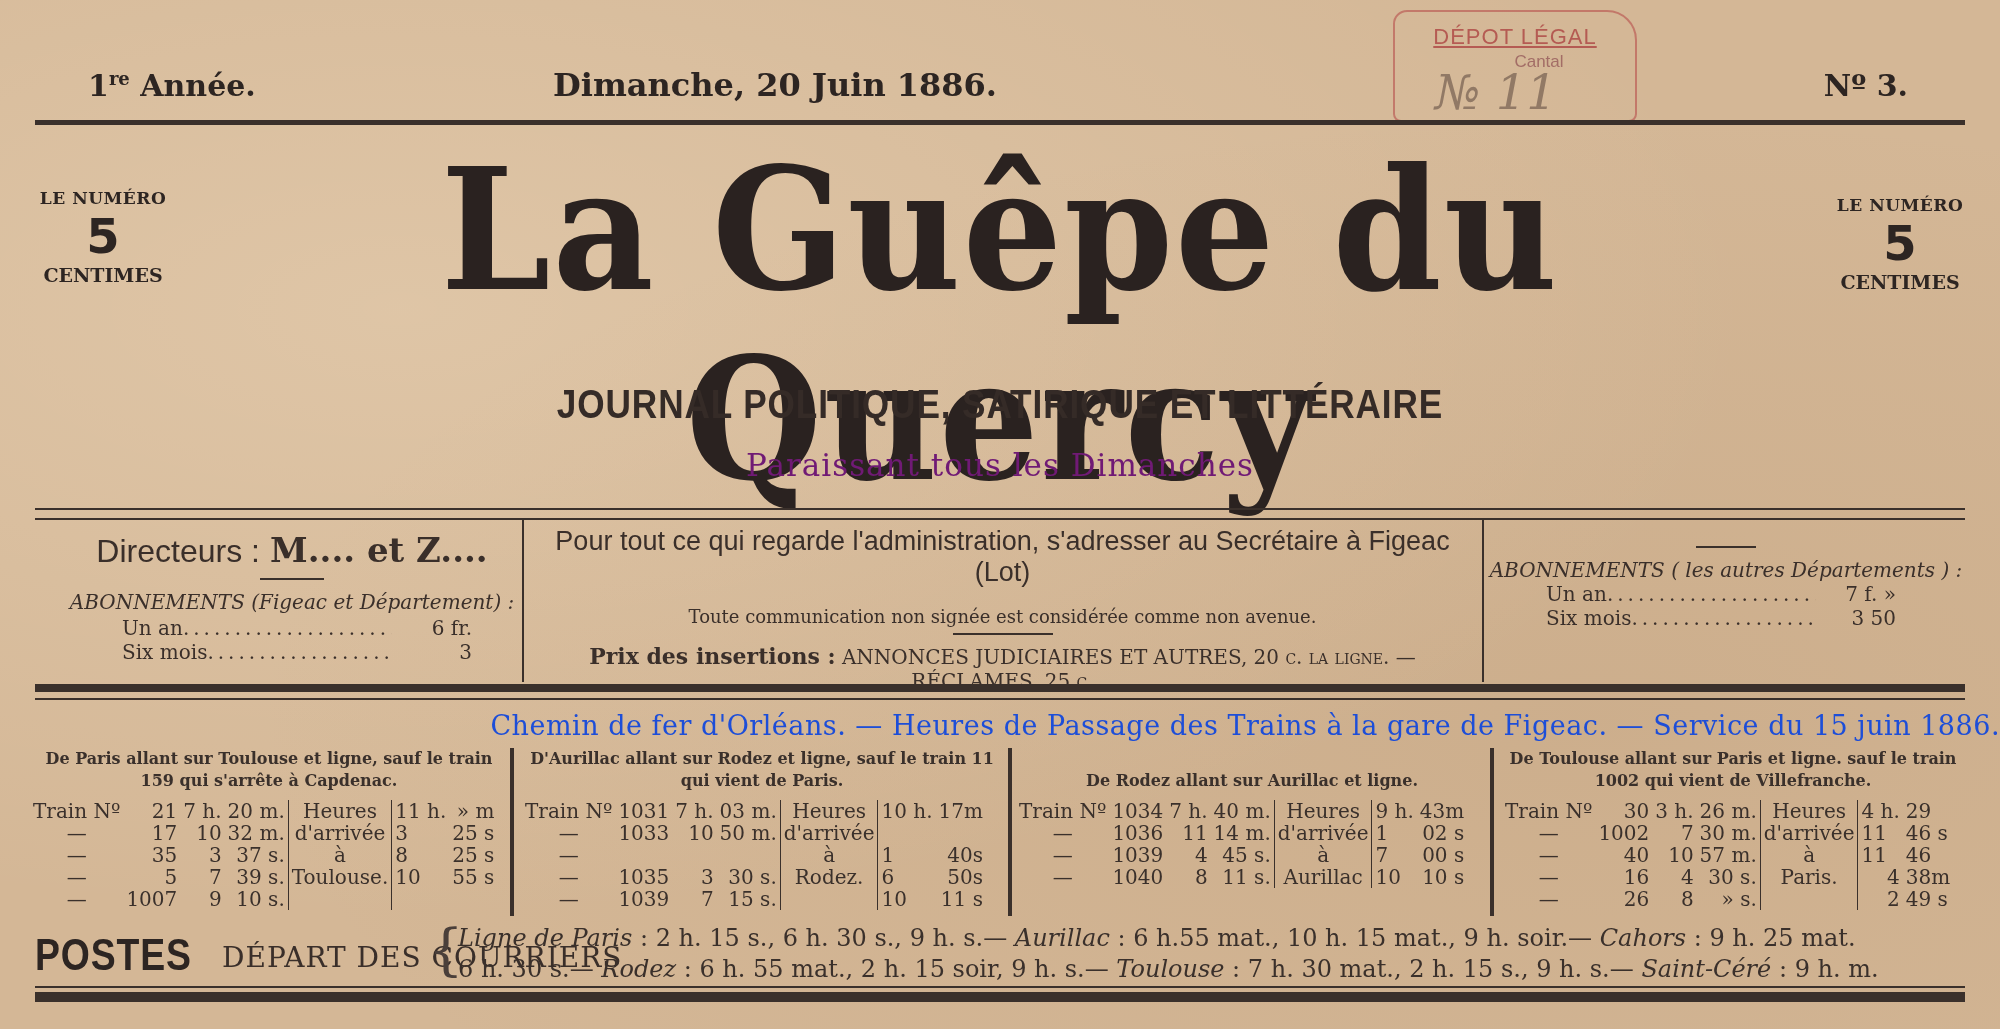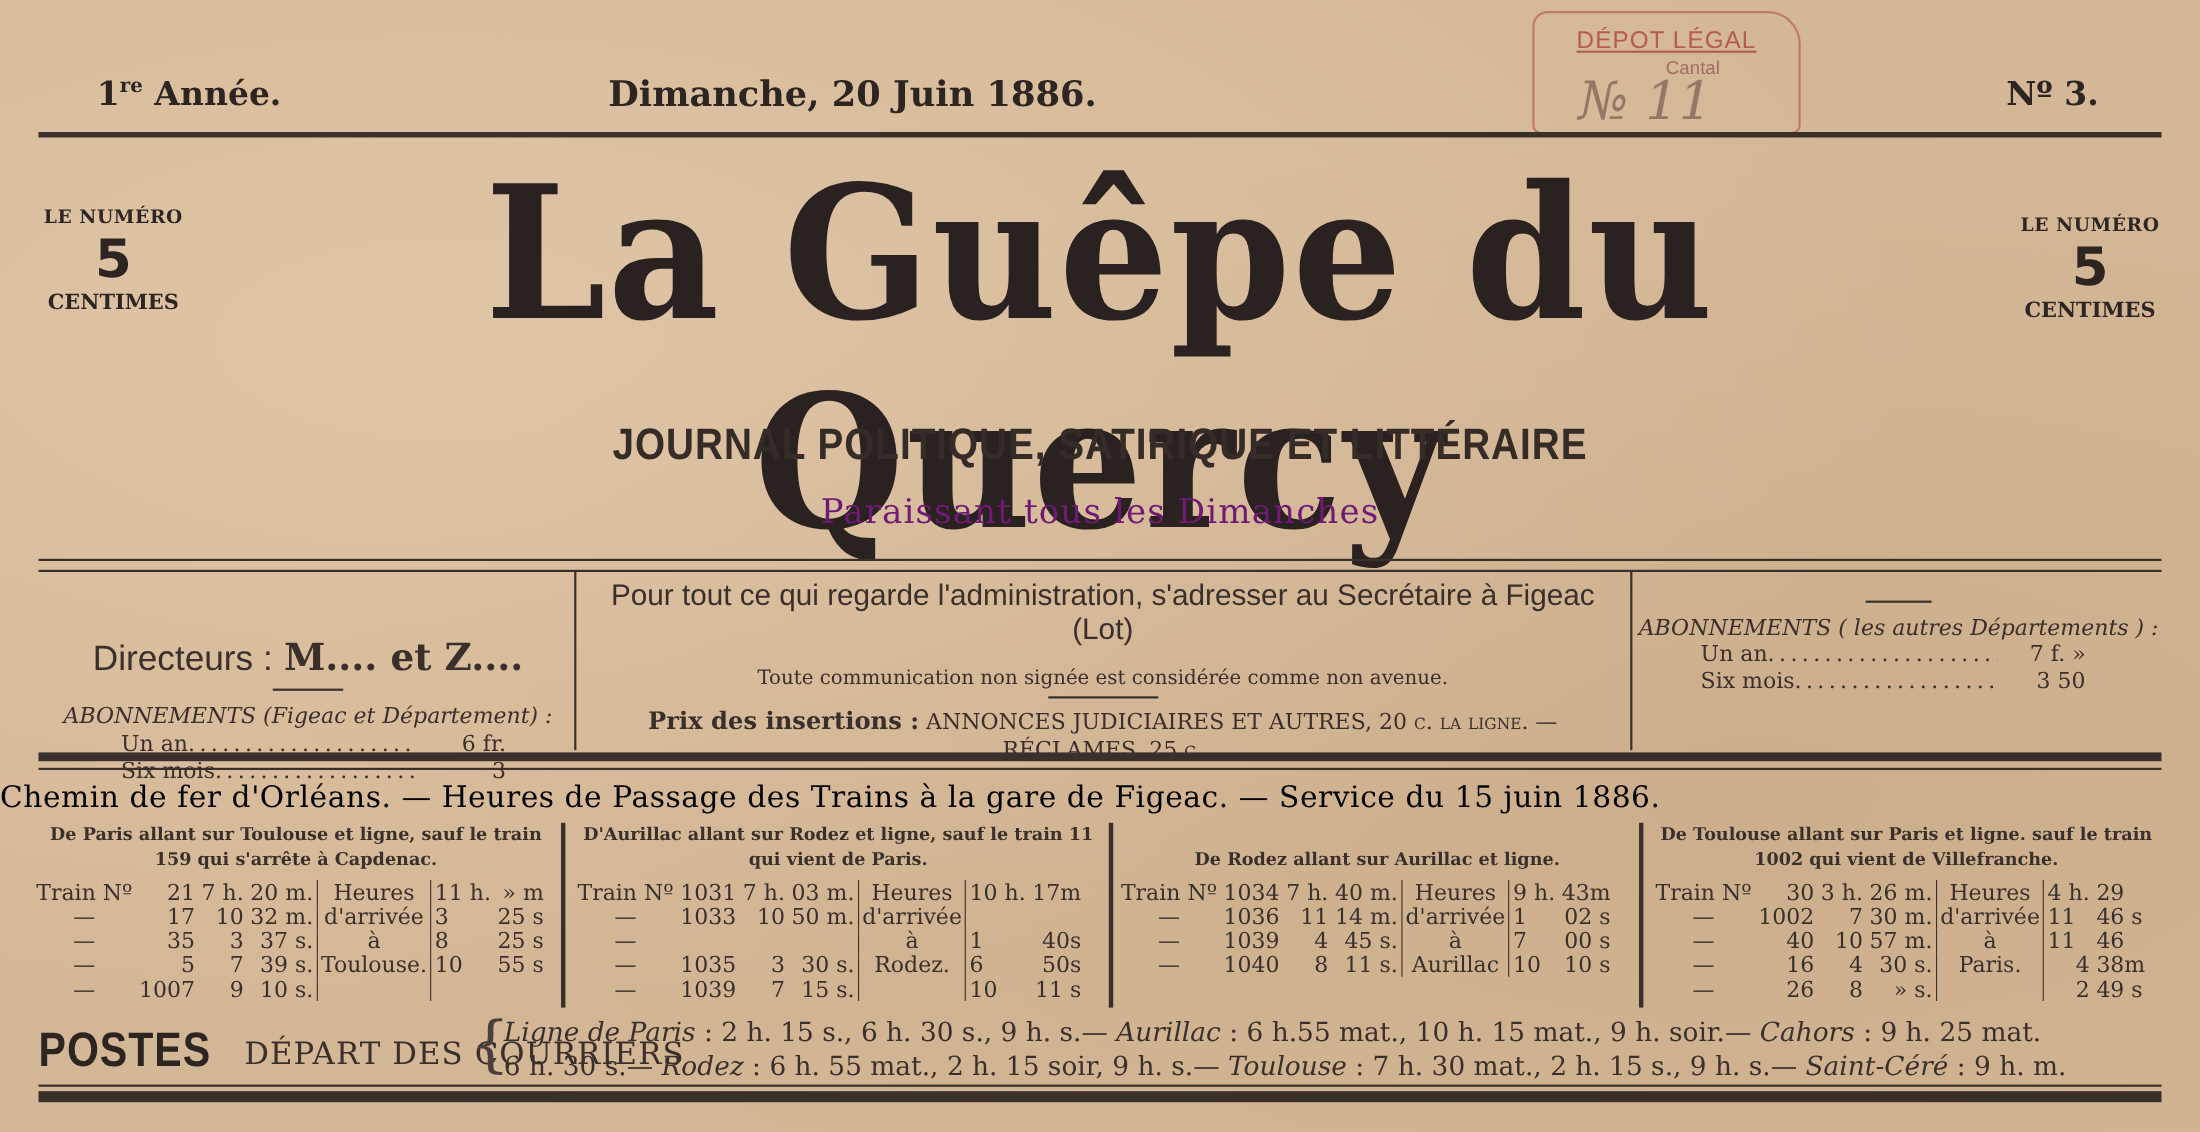--- a/index.html
+++ b/index.html
@@ -47,21 +47,21 @@
 
   
   .box-text { text-align:center; }
   .cond { font-family:"Liberation Sans Narrow","Liberation Sans", sans-serif; }
   .dots { display:flex; font-size:20px; }
   .dots .lbl { white-space:nowrap; }
   .dots .leader { flex:1; overflow:hidden; white-space:nowrap; letter-spacing:4px; }
   .dots .val { white-space:nowrap; min-width:80px; text-align:right; }
 
   
-  .train-title { left:0; width:2000px; top:710px; text-align:left; font-size:27px; color:#000000; letter-spacing:0.5px; }
+  .train-title { left:0; width:2000px; top:710px; text-align:right; font-size:27px; color:#1d4ed8; letter-spacing:0.5px; }
   .col { position:absolute; top:748px; height:164px; }
   .col-head { text-align:center; font-weight:bold; font-size:16px; line-height:22px; color:#3a302b; }
   .tt { position:absolute; top:52px; font-size:20px; line-height:22px; color:#3a302b; }
   .tt td { padding:0 3px; white-space:nowrap; vertical-align:top; }
   .tt td.r { text-align:right; }
   .tt td.c { text-align:center; }
   .tt td.sepL { border-left:1.5px solid #3a302b; }
   .vsep { position:absolute; top:748px; width:4px; height:168px; background:#3a302b; }
 
   
@@ -100,21 +100,21 @@
 
 <div class="abs masthead">La Guêpe du Quercy</div>
 <div class="abs subtitle">JOURNAL POLITIQUE, SATIRIQUE ET LITTÉRAIRE</div>
 <div class="abs tagline">Paraissant tous les Dimanches</div>
 
 <div class="rule" style="left:35px;top:508px;width:1930px;height:2px;"></div>
 <div class="rule" style="left:35px;top:518px;width:1930px;height:2px;"></div>
 <div class="rule" style="left:522px;top:520px;width:2px;height:162px;"></div>
 <div class="rule" style="left:1482px;top:520px;width:2px;height:162px;"></div>
 
-<div class="abs" style="left:40px;top:530px;width:480px;margin-top:48px;">
+<div class="abs" style="left:52px;top:530px;width:480px;">
   <div class="box-text" style="font-size:32px;">
     <span class="cond">Directeurs :</span>
     <b style="font-size:34px;">M.... et Z....</b>
   </div>
   <div style="margin:8px auto 10px;width:64px;border-top:2px solid #3a302b;"></div>
   <div style="font-style:italic;font-size:20px;text-align:center;">ABONNEMENTS (Figeac et Département) :</div>
   <div style="padding:2px 60px 0 70px;">
     <div class="dots">
         <span class="lbl">Un an</span>
         <span class="leader">..............................</span>

